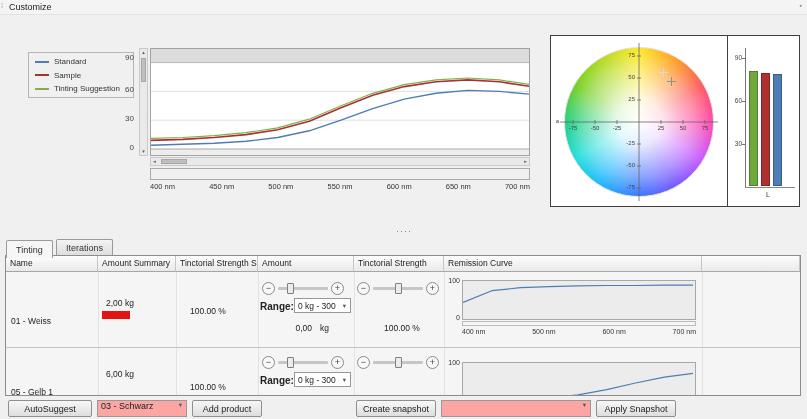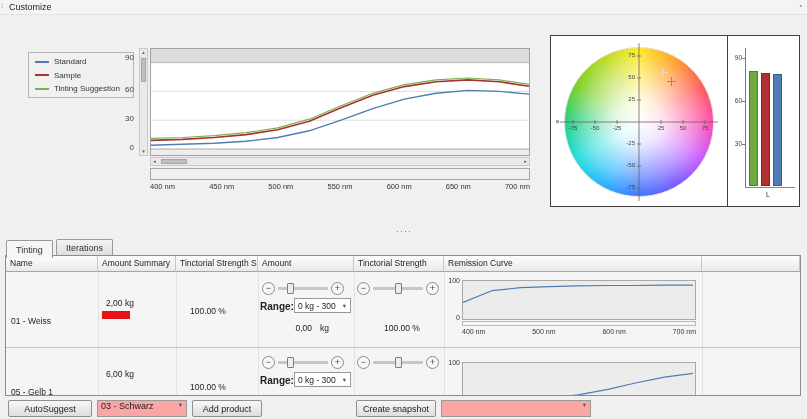--- a/index.html
+++ b/index.html
@@ -313,14 +313,17 @@
   <div class="btn" style="left:192px;width:70px">
     <span>Add product</span>
   </div>
   <div class="btn" style="left:356px;width:80px">
     <span>Create snapshot</span>
   </div>
   <div class="combo-l" style="left:441px;width:150px">
     <span class="combo-text"></span>
     <span class="combo-arrow">▾</span>
   </div>
+  <div class="btn" style="left:596px;width:80px">
+    <span>Apply Snapshot</span>
+  </div>
 
 </div>
 
 </body></html>

